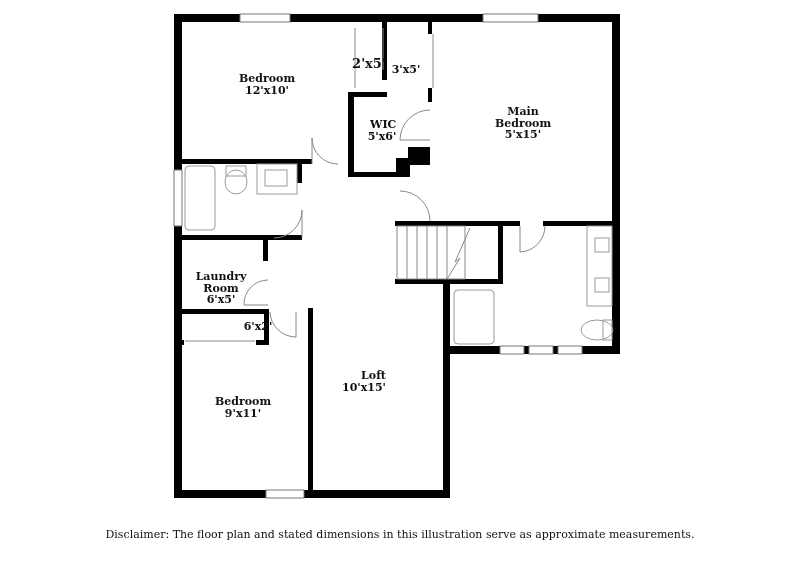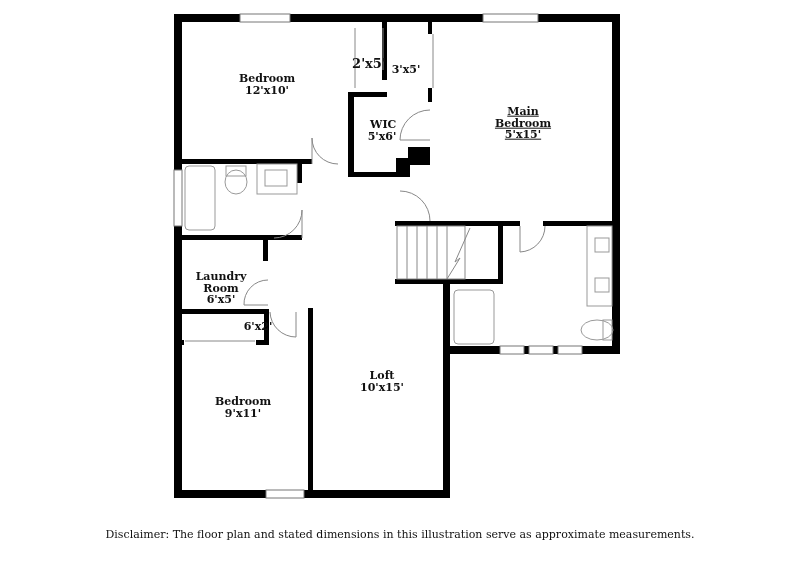--- a/index.html
+++ b/index.html
@@ -125,41 +125,41 @@
 
 <div class="label lbl-sm" style="left:406px; top:59px;margin-top:11px;">
   <div>3'x5'</div>
 </div>
 
 <div class="label lbl-lg" style="left:382px; top:131px;text-align:right;">
   <div>WIC</div>
   <div>5'x6'</div>
 </div>
 
-<div class="label lbl-lg" style="left:523px; top:123px;text-decoration:underline;">
+<div class="label lbl-lg" style="left:523px; top:123px;">
   <div>Main</div>
   <div>Bedroom</div>
   <div>5'x15'</div>
 </div>
 
 <div class="label lbl-lg" style="left:221px; top:288px;">
   <div>Laundry</div>
   <div>Room</div>
   <div>6'x5'</div>
 </div>
 
 <div class="label lbl-sm" style="left:222px; top:327px;margin-left:36px;">
   <div>6'x2'</div>
 </div>
 
 <div class="label lbl-lg" style="left:243px; top:408px;">
   <div>Bedroom</div>
   <div>9'x11'</div>
 </div>
 
-<div class="label lbl-lg" style="left:382px; top:382px;">
+<div class="label lbl-lg" style="left:364px; top:382px;text-align:right;">
   <div>Loft</div>
   <div>10'x15'</div>
 </div>
 
 <div id="disclaimer">
   <div>Disclaimer: The floor plan and stated dimensions in this illustration serve as approximate measurements.</div>
 </div>
 
 </body></html>

